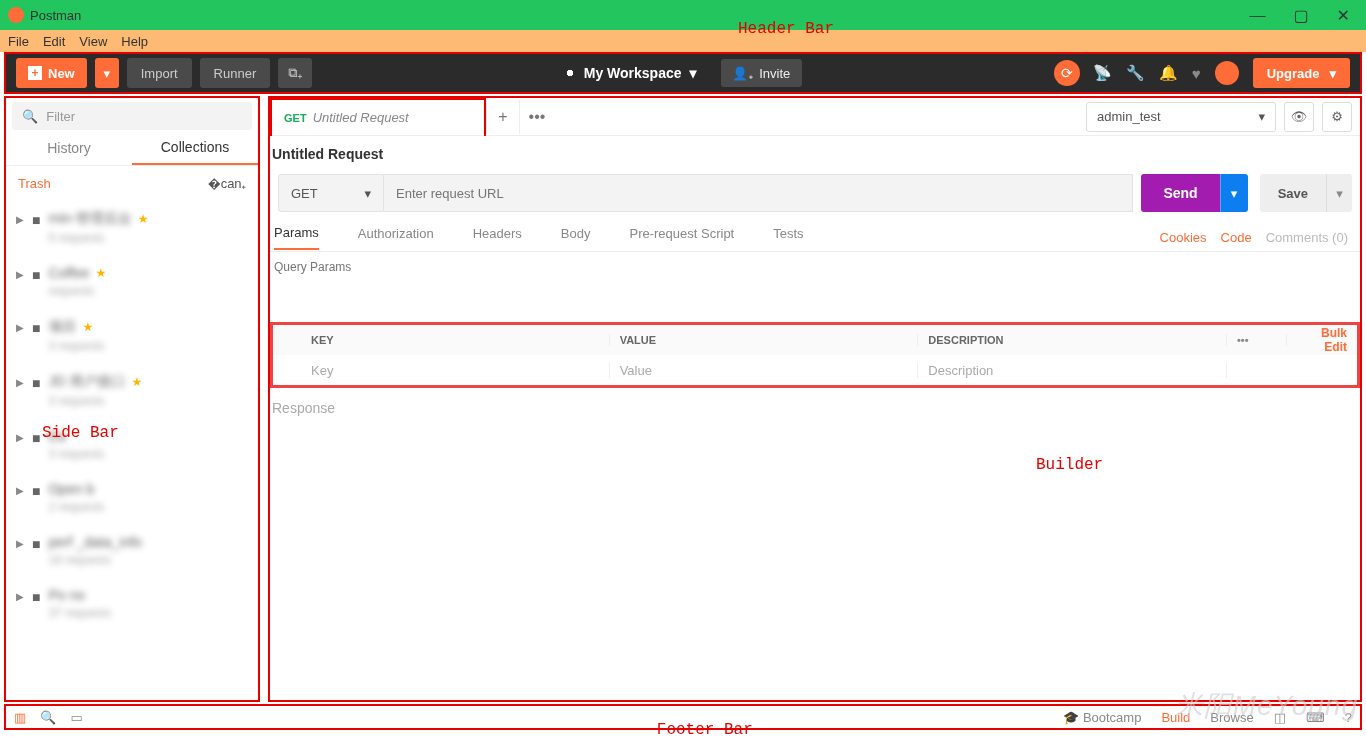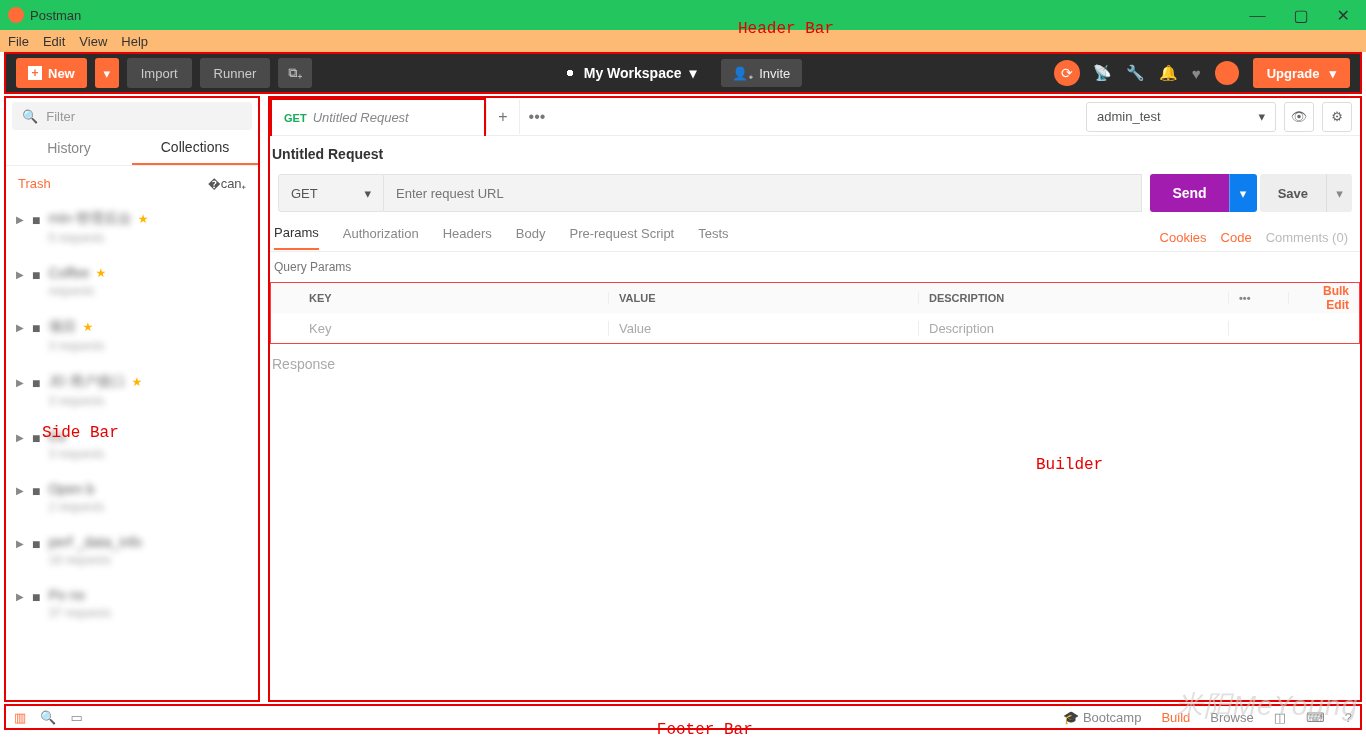--- a/index.html
+++ b/index.html
@@ -72,32 +72,32 @@
 .env-area { margin-left:auto; display:flex; align-items:center; gap:8px; padding-right:8px;}
 .env-select { width:190px; height:30px; border:1px solid #ddd; border-radius:3px; padding:0 10px; color:#555; display:flex; align-items:center; justify-content:space-between; font-size:13px;}
 .sq-btn { width:30px; height:30px; border:1px solid #ddd; border-radius:3px; display:flex; align-items:center; justify-content:center; color:#666;}
 
 .req-title { padding:10px 12px 8px 2px; font-weight:600; color:#333; font-size:14px;}
 .url-row { display:flex; padding:4px 8px; gap:0;}
 .method-select { width:106px; height:38px; background:#f3f3f3; border:1px solid #e3e3e3; border-radius:3px 0 0 3px; display:flex; align-items:center; justify-content:space-between; padding:0 12px; color:#555;}
 .url-input { flex:1; height:38px; border:1px solid #e3e3e3; border-left:none; background:#f3f3f3; padding:0 12px; color:#999; font-size:13px;}
 .send-btn { background:#a21caf; color:#fff; height:38px; padding:0 22px; font-weight:600; margin-left:8px; border-radius:3px 0 0 3px; font-size:14px;}
 .send-caret { background:#0d7ef0; color:#fff; width:28px; height:38px; border-radius:0 3px 3px 0; border-left:1px solid rgba(255,255,255,0.3);}
-.save-btn { background:#eee; color:#555; height:38px; padding:13px 18px; margin-left:3px; border-radius:3px 0 0 3px; font-weight:600;}
+.save-btn { background:#eee; color:#555; height:38px; padding:13px 18px; margin-left:12px; border-radius:3px 0 0 3px; font-weight:600;}
 .save-caret { background:#eee; color:#888; width:26px; height:38px; border-radius:0 3px 3px 0; border-left:1px solid #ddd;}
 
-.req-tabs { display:flex; align-items:center; padding:8px 12px 0 4px; gap:24px; border-bottom:1px solid #eee; height:36px;}
+.req-tabs { display:flex; align-items:center; padding:8px 12px 0 4px; gap:39px; border-bottom:1px solid #eee; height:36px;}
 .req-tabs .rt { color:#888; font-size:13px; padding-bottom:8px;}
 .req-tabs .rt.active { color:#333; border-bottom:2px solid #ff6c37;}
 .req-tabs .right { margin-left:auto; display:flex; gap:14px;}
 .req-tabs .right span { color:#ff6c37; font-size:13px;}
 .req-tabs .right .muted { color:#bbb;}
 
 .section-title { color:#777; font-size:12px; padding:8px 4px;}
-.params-table { border:1px solid #ef4444; }
+.params-table { border:3px solid #ef4444;margin-top:40px; }
 .params-head, .params-row { display:grid; grid-template-columns: 28px 1fr 1fr 1fr 60px 70px; align-items:center; height:30px;}
 .params-head { background:#fafafa; color:#666; font-size:11px; font-weight:600;}
 .params-head div, .params-row div { padding:0 10px; border-right:1px solid #eee;}
 .params-row { color:#aaa; font-size:13px;}
 .params-head .dots { color:#888;}
 .bulk { color:#ff6c37; font-size:12px; text-align:right; border-right:none !important;}
 
 .response-label { color:#aaa; padding:12px 2px; font-size:14px;}
 .response-area { flex:1; display:flex; flex-direction:column; align-items:center; justify-content:center; gap:18px;}
 .response-msg { color:#8a8a8a; font-size:18px;}

